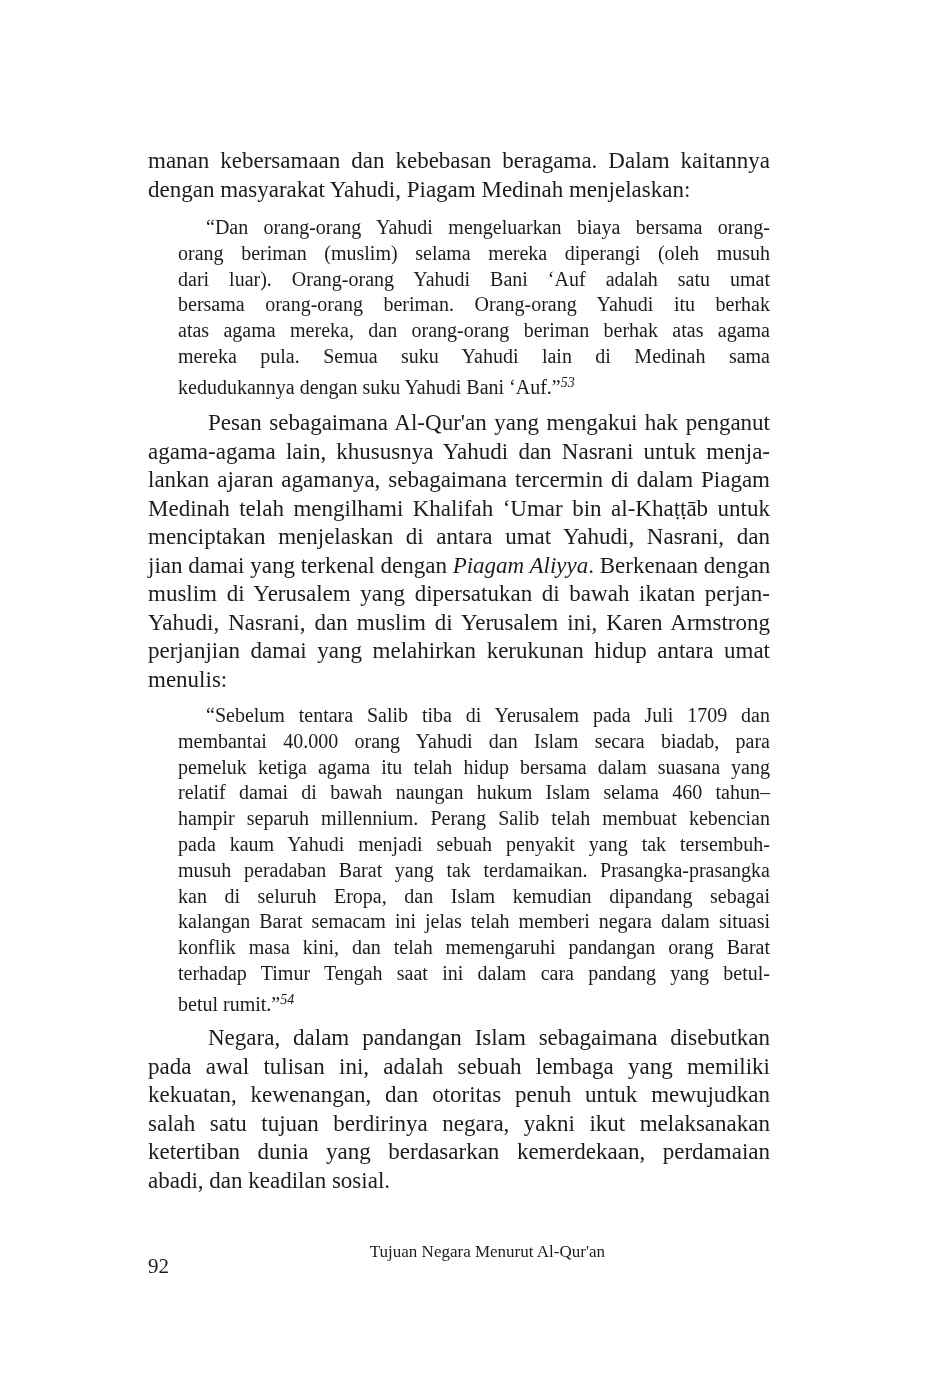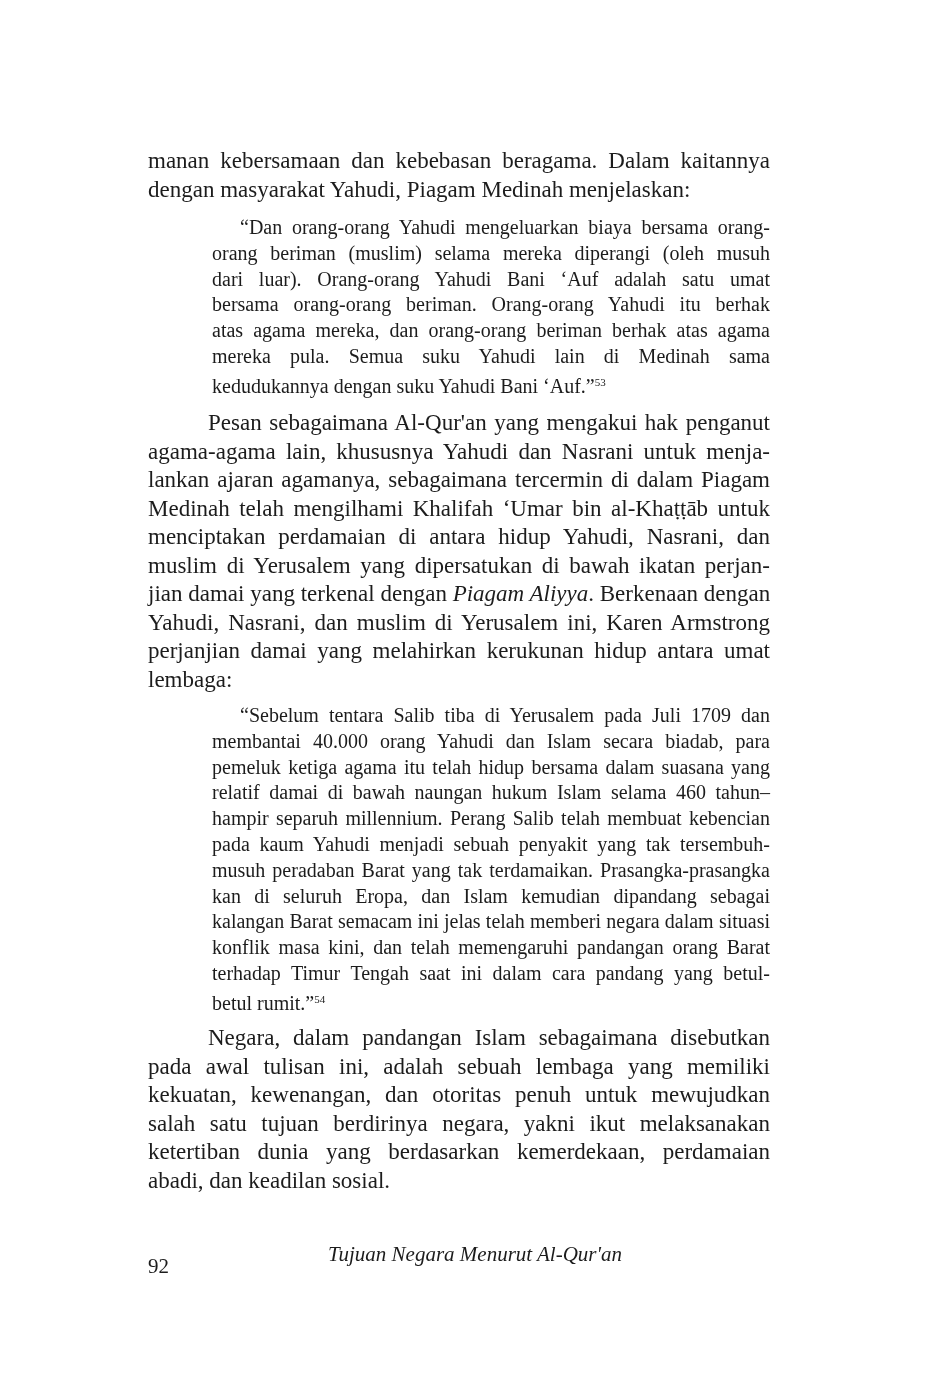--- a/index.html
+++ b/index.html
@@ -4,33 +4,33 @@
   <style>
     html, body { margin: 0; padding: 0; background: #ffffff; }
     body { width: 946px; height: 1388px; position: relative; overflow: hidden; color: #1c1c1c; }
     .page { position: absolute; left: 0; top: 0; width: 798px; height: 1388px; background: #ffffff; }
     .block { position: absolute; font-family: "Liberation Serif", serif; }
     .line { display: block; white-space: nowrap; text-align: justify; text-align-last: justify; }
     .line.last { text-align-last: left; }
     .body-text { left: 148px; width: 622px; font-size: 23px; }
     .body-text .line { height: 28.5px; line-height: 28.5px; }
     .quote-text { left: 178px; width: 592px; font-size: 20px; }
-    .quote-text .line { height: 25.8px; line-height: 25.8px; margin-left: 34px; }
+    .quote-text .line { height: 25.8px; line-height: 25.8px; }
     .indent { padding-left: 60px; }
     .qindent { padding-left: 28px; }
-    .sup { font-size: 11px; vertical-align: 7px; }
+    .sup { font-size: 14px; vertical-align: 7px; font-style: italic; }
     .ital { font-style: italic; }
     #p1 { top: 147px; }
     #q1 { top: 215px; }
     #p2 { top: 409px; }
     #q2 { top: 703px; }
     #p3 { top: 1024px; }
     .footer { position: absolute; top: 1242px; font-family: "Liberation Serif", serif; }
     .page-number { left: 148px; font-size: 21px; margin-top: 12px; }
-    .running-title { right: 176px; font-size: 21px; font-style: italic; }
+    .running-title { right: 193px; font-size: 17px; }
   </style>
 </head>
 <body>
 
 <div class="page">
 
   <div class="block body-text" id="p1">
     <span class="line">manan kebersamaan dan kebebasan beragama. Dalam kaitannya</span>
     <span class="line last">dengan masyarakat Yahudi, Piagam Medinah menjelaskan:</span>
   </div>
@@ -43,26 +43,26 @@
     <span class="line">atas agama mereka, dan orang-orang beriman berhak atas agama</span>
     <span class="line">mereka pula. Semua suku Yahudi lain di Medinah sama</span>
     <span class="line last"><span>kedudukannya dengan suku Yahudi Bani ‘Auf.”</span><span class="sup">53</span></span>
   </div>
 
   <div class="block body-text" id="p2">
     <span class="line indent">Pesan sebagaimana Al-Qur'an yang mengakui hak penganut</span>
     <span class="line">agama-agama lain, khususnya Yahudi dan Nasrani untuk menja-</span>
     <span class="line">lankan ajaran agamanya, sebagaimana tercermin di dalam Piagam</span>
     <span class="line">Medinah telah mengilhami Khalifah ‘Umar bin al-Khaṭṭāb untuk</span>
-    <span class="line">menciptakan perdamaian di antara hidup Yahudi, Nasrani, dan</span>
+    <span class="line">menciptakan menjelaskan di antara umat Yahudi, Nasrani, dan</span>
+    <span class="line"><span>jian damai yang terkenal dengan </span><span class="ital">Piagam Aliyya</span><span>. Berkenaan dengan</span></span>
     <span class="line">muslim di Yerusalem yang dipersatukan di bawah ikatan perjan-</span>
-    <span class="line"><span>jian damai yang terkenal dengan </span><span class="ital">Piagam Aliyya</span><span>. Berkenaan dengan</span></span>
     <span class="line">Yahudi, Nasrani, dan muslim di Yerusalem ini, Karen Armstrong</span>
     <span class="line">perjanjian damai yang melahirkan kerukunan hidup antara  umat</span>
-    <span class="line last">lembaga:</span>
+    <span class="line last">menulis:</span>
   </div>
 
   <div class="block quote-text" id="q2">
     <span class="line qindent">“Sebelum tentara Salib tiba di Yerusalem pada Juli 1709 dan</span>
     <span class="line">membantai 40.000 orang Yahudi dan Islam secara biadab, para</span>
     <span class="line">pemeluk ketiga agama itu telah hidup bersama dalam suasana yang</span>
     <span class="line">relatif damai di bawah naungan hukum Islam selama 460 tahun–</span>
     <span class="line">hampir separuh millennium. Perang Salib telah membuat kebencian</span>
     <span class="line">pada kaum Yahudi menjadi sebuah penyakit yang tak tersembuh-</span>
     <span class="line">musuh peradaban Barat yang tak terdamaikan. Prasangka-prasangka</span>

